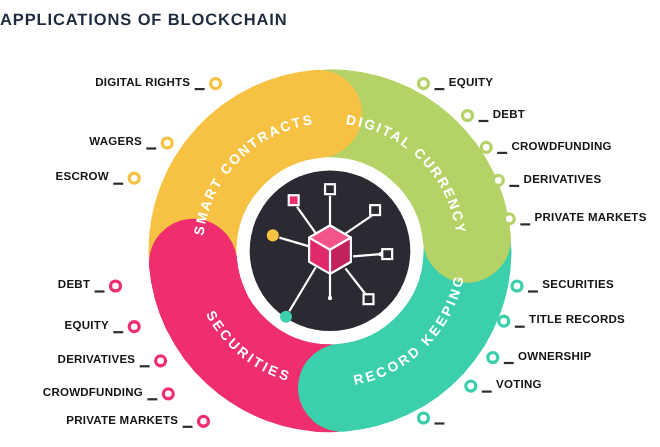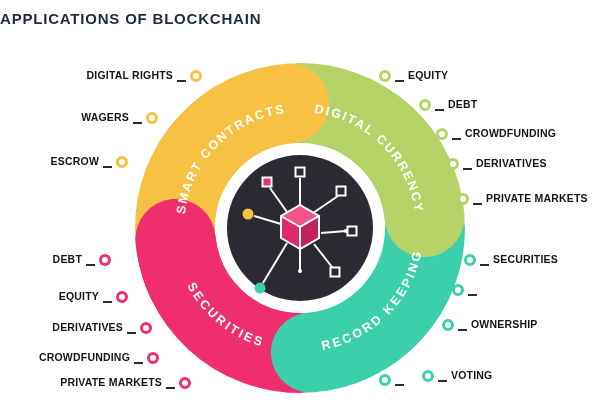--- a/index.html
+++ b/index.html
@@ -98,21 +98,21 @@
     <polygon points="300,205 319,216 300,227 281,216" fill="#F2548B"></polygon>
     <polygon points="319,216 319,238 300,249 300,227" fill="#C2225B"></polygon>
   </g>
 </svg>
 
 <div class="item q0" style="right:398px;top:68px">
   <span class="lbl">DIGITAL RIGHTS</span>
   <span class="stem"></span>
   <span class="dot"></span>
 </div>
-<div class="item q0" style="right:442px;top:110px">
+<div class="item q0" style="right:442px;top:122px">
   <span class="lbl">WAGERS</span>
   <span class="stem"></span>
   <span class="dot"></span>
 </div>
 <div class="item q0" style="right:472px;top:154px">
   <span class="lbl">ESCROW</span>
   <span class="stem"></span>
   <span class="dot"></span>
 </div>
 
@@ -169,27 +169,28 @@
 </div>
 
 <div class="item q3" style="left:464px;top:252px">
   <span class="dot"></span>
   <span class="stem"></span>
   <span class="lbl">SECURITIES</span>
 </div>
 <div class="item q3" style="left:452px;top:284px">
   <span class="dot"></span>
   <span class="stem"></span>
+  <span class="lbl">TITLE RECORDS</span>
 </div>
 <div class="item q3" style="left:442px;top:317px">
   <span class="dot"></span>
   <span class="stem"></span>
   <span class="lbl">OWNERSHIP</span>
 </div>
-<div class="item q3" style="left:422px;top:368px">
+<div class="item q3" style="left:422px;top:343px">
   <span class="dot"></span>
   <span class="stem"></span>
   <span class="lbl">VOTING</span>
 </div>
 <div class="item q3" style="left:379px;top:374px">
   <span class="dot"></span>
   <span class="stem"></span>
 </div>
 
 </body></html>

